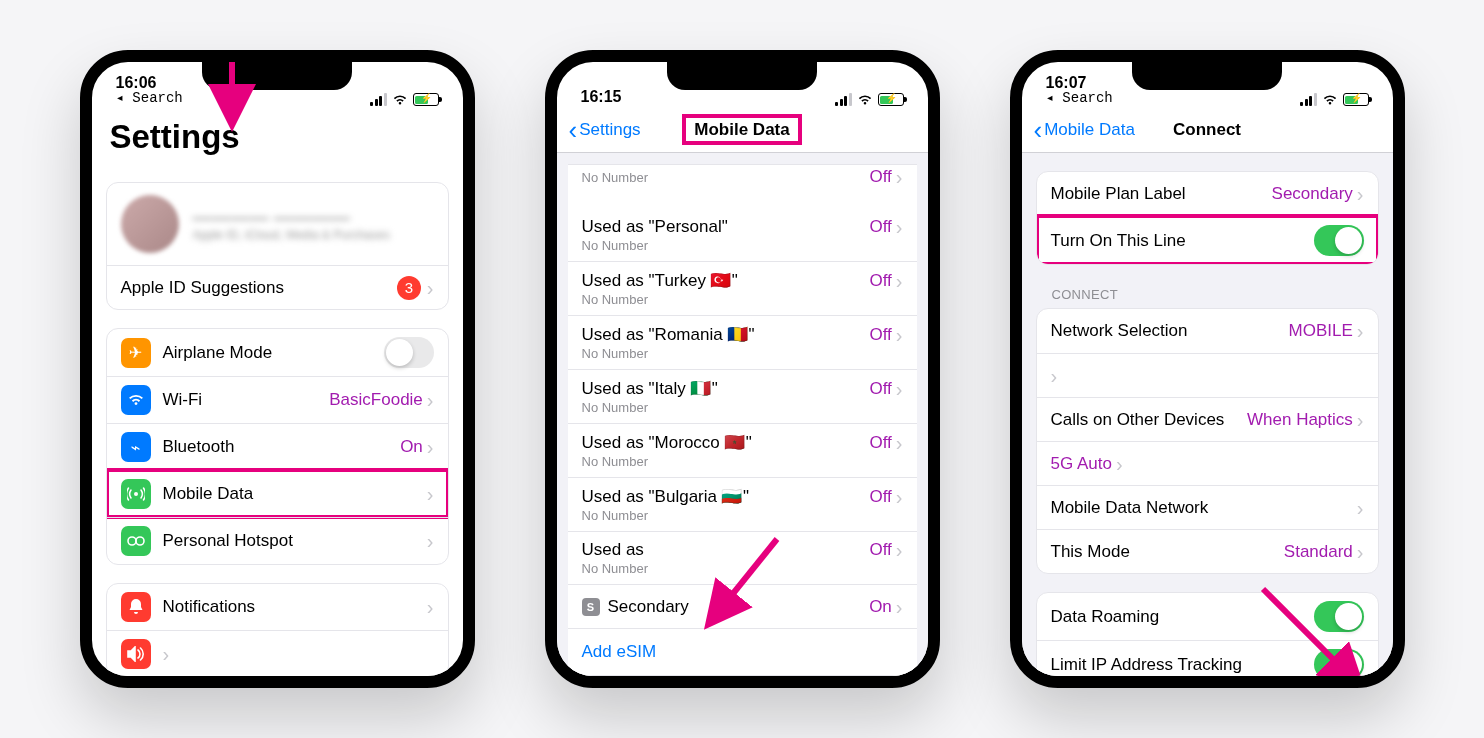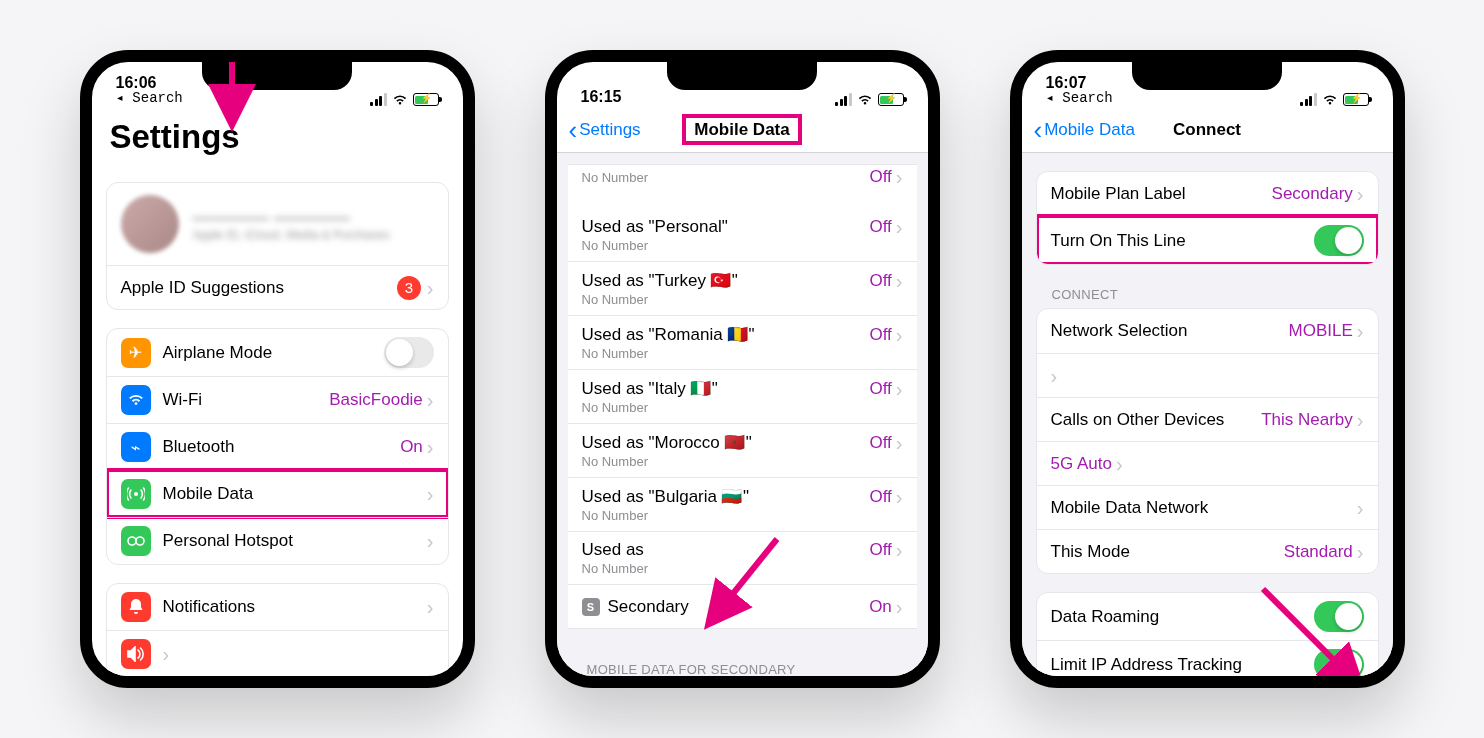--- a/index.html
+++ b/index.html
@@ -364,20 +364,21 @@
             </div>
             <span class="sub">No Number</span>
           </div>
           <div class="row">
             <span class="sim-badge">S</span>
             <span class="label">Secondary</span>
             <span class="value">On</span>
             <span class="chev">›</span>
           </div>
         </div>
+      <div class="link-row">Add eSIM</div>
     </div>
 
     <div class="section-header">MOBILE DATA FOR SECONDARY</div>
   </div>
 </div>
 
 <div class="phone">
   <div class="side-btn vol-up"></div>
     <div class="side-btn vol-dn"></div>
     <div class="side-btn pwr"></div>
@@ -447,21 +448,21 @@
       <div class="row">
         <span class="label">Network Selection</span>
         <span class="value">MOBILE</span>
         <span class="chev">›</span>
       </div>
       <div class="row">
         <span class="chev">›</span>
       </div>
       <div class="row">
         <span class="label">Calls on Other Devices</span>
-        <span class="value">This Nearby</span>
+        <span class="value">When Haptics</span>
         <span class="chev">›</span>
       </div>
       <div class="row">
         <span class="value">5G Auto</span>
         <span class="chev">›</span>
       </div>
       <div class="row">
         <span class="label">Mobile Data Network</span>
         <span class="chev">›</span>
       </div>

